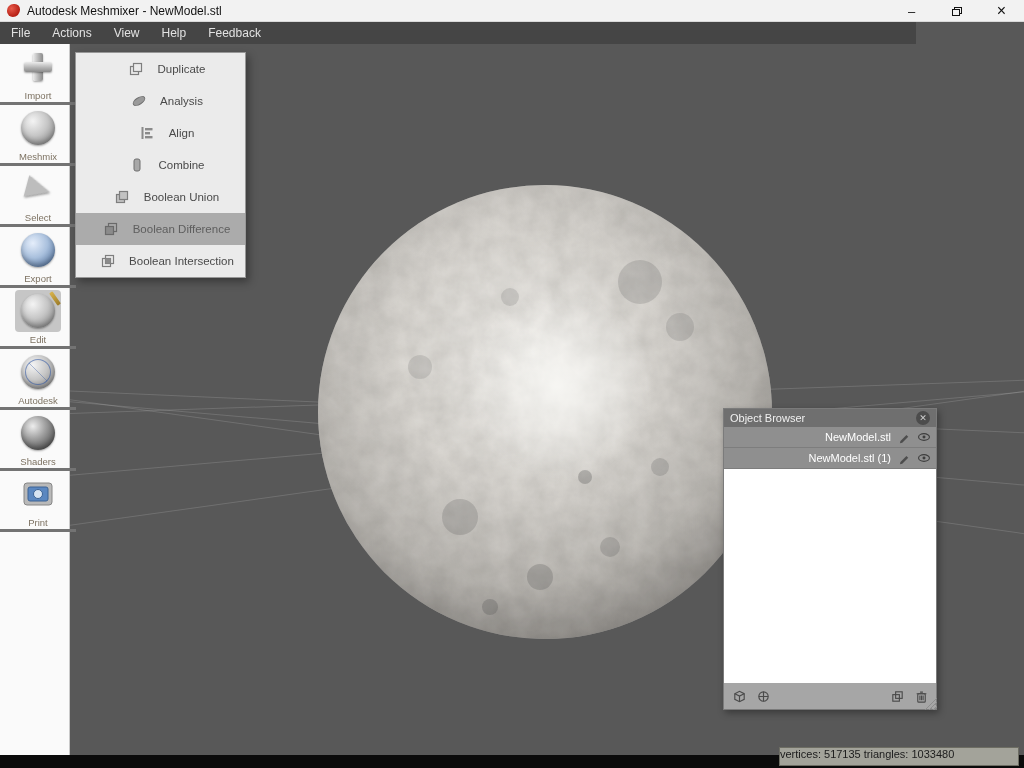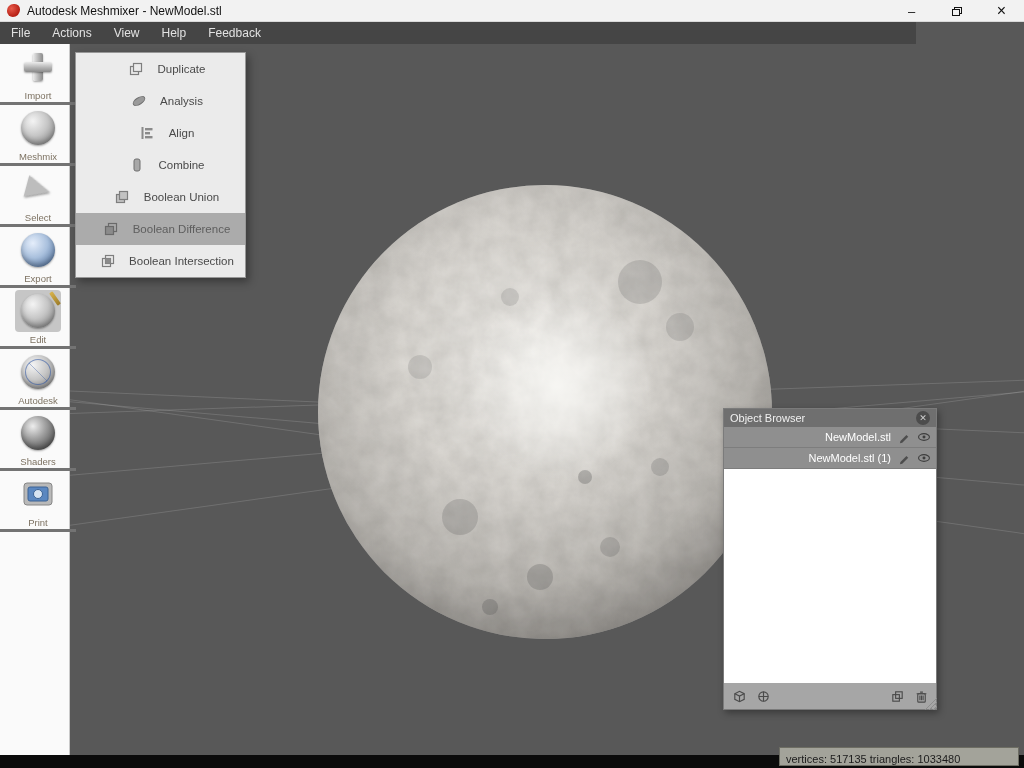--- a/index.html
+++ b/index.html
@@ -70,21 +70,21 @@
   .ob-name { flex:1; font-size:11px; color:#ffffff; }
   .ob-rowicon { width:14px; height:14px; display:flex; align-items:center; justify-content:center; }
   .ob-footer { height:26px; background:#a6a6a6; display:flex; align-items:center; padding:0 7px; gap:8px; position:relative; }
   .ob-footer .spacer { flex:1; }
   .ob-ficon { width:16px; height:16px; display:flex; align-items:center; justify-content:center; }
   .ob-grip { position:absolute; right:-1px; bottom:-1px; width:14px; height:14px;
              background:linear-gradient(135deg, transparent 0 55%, #8d8d8d 55% 60%, transparent 60% 70%, #8d8d8d 70% 75%, transparent 75% 85%, #8d8d8d 85% 90%, transparent 90%); }
 
   
   .bottom-strip { position:absolute; left:0; top:755px; width:1024px; height:13px; background:#0b0b0b; }
-  .statusbox { position:absolute; left:779px; top:747px; width:240px; height:19px; background:#a3a39a; border:1px solid #6d6d63; display:flex; align-items:flex-end; padding-left:6px; font-size:11px; color:#1c1c1c; }
+  .statusbox { position:absolute; left:779px; top:747px; width:240px; height:19px; background:#a3a39a; border:1px solid #6d6d63; display:flex; align-items:flex-start; font-size:11px; color:#1c1c1c; }
 </style>
 </head>
 <body>
 
 <div class="app">
 
   <div class="titlebar">
     <div class="app-logo"></div>
     <div class="win-title">Autodesk Meshmixer - NewModel.stl</div>
     <div class="win-controls">

